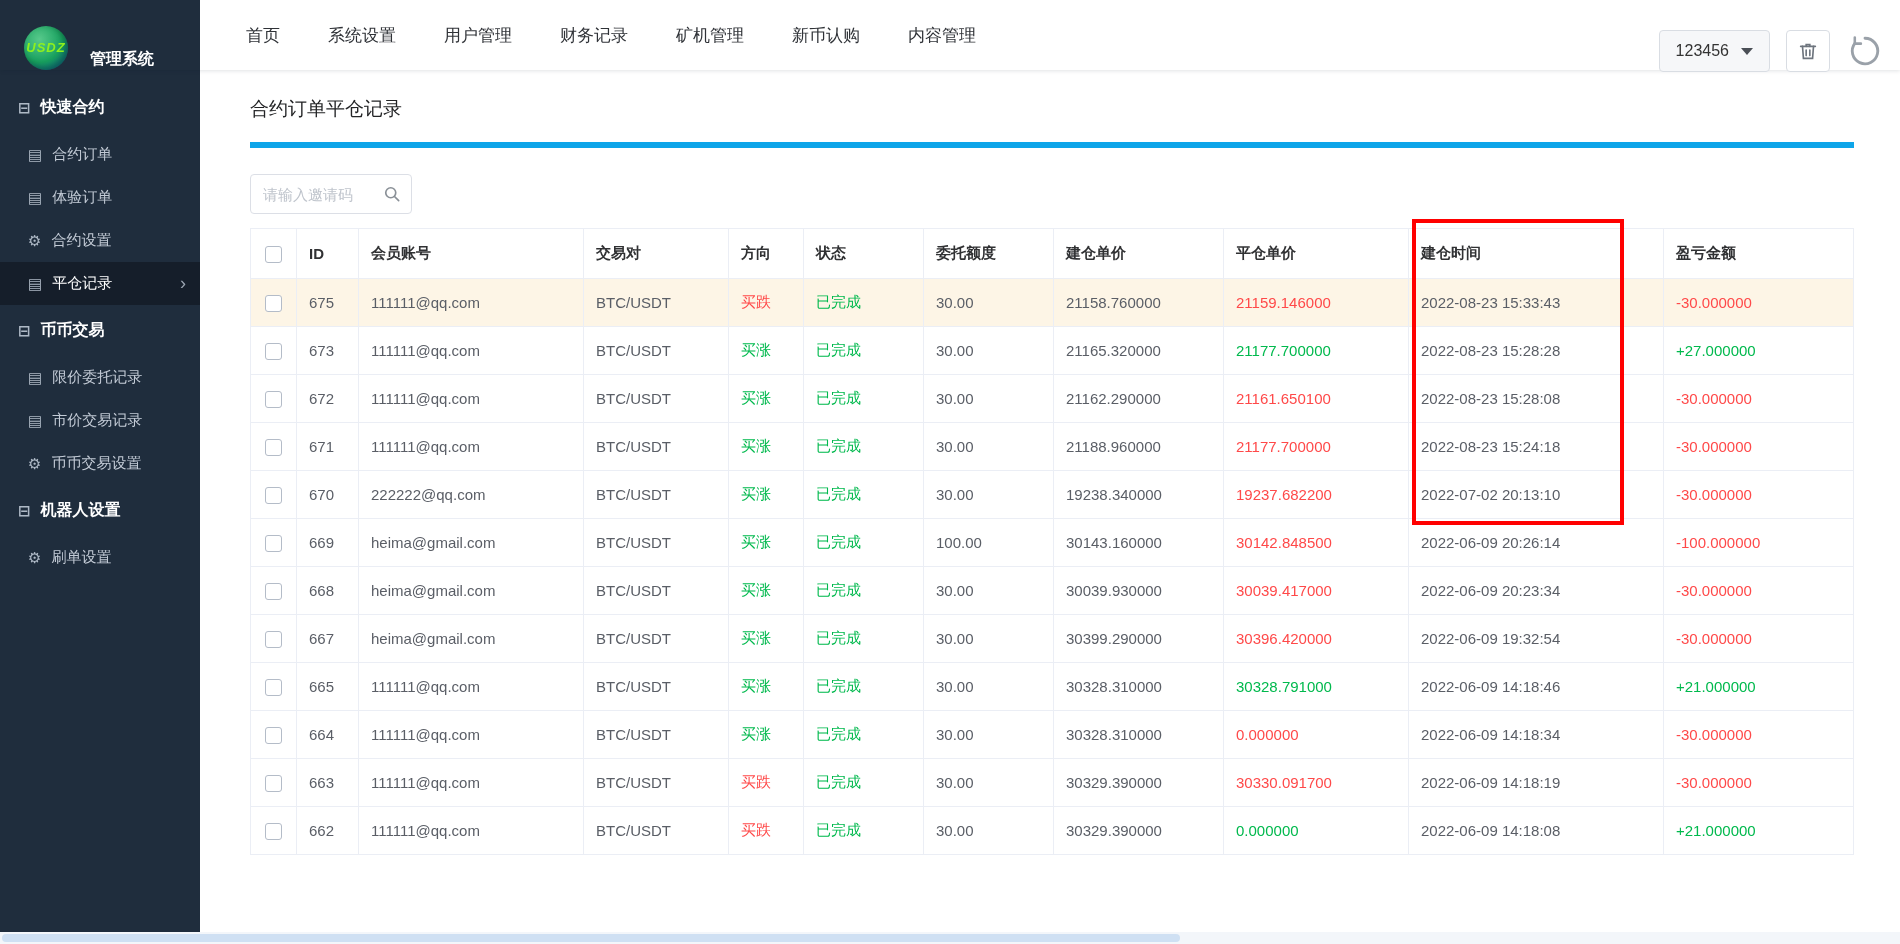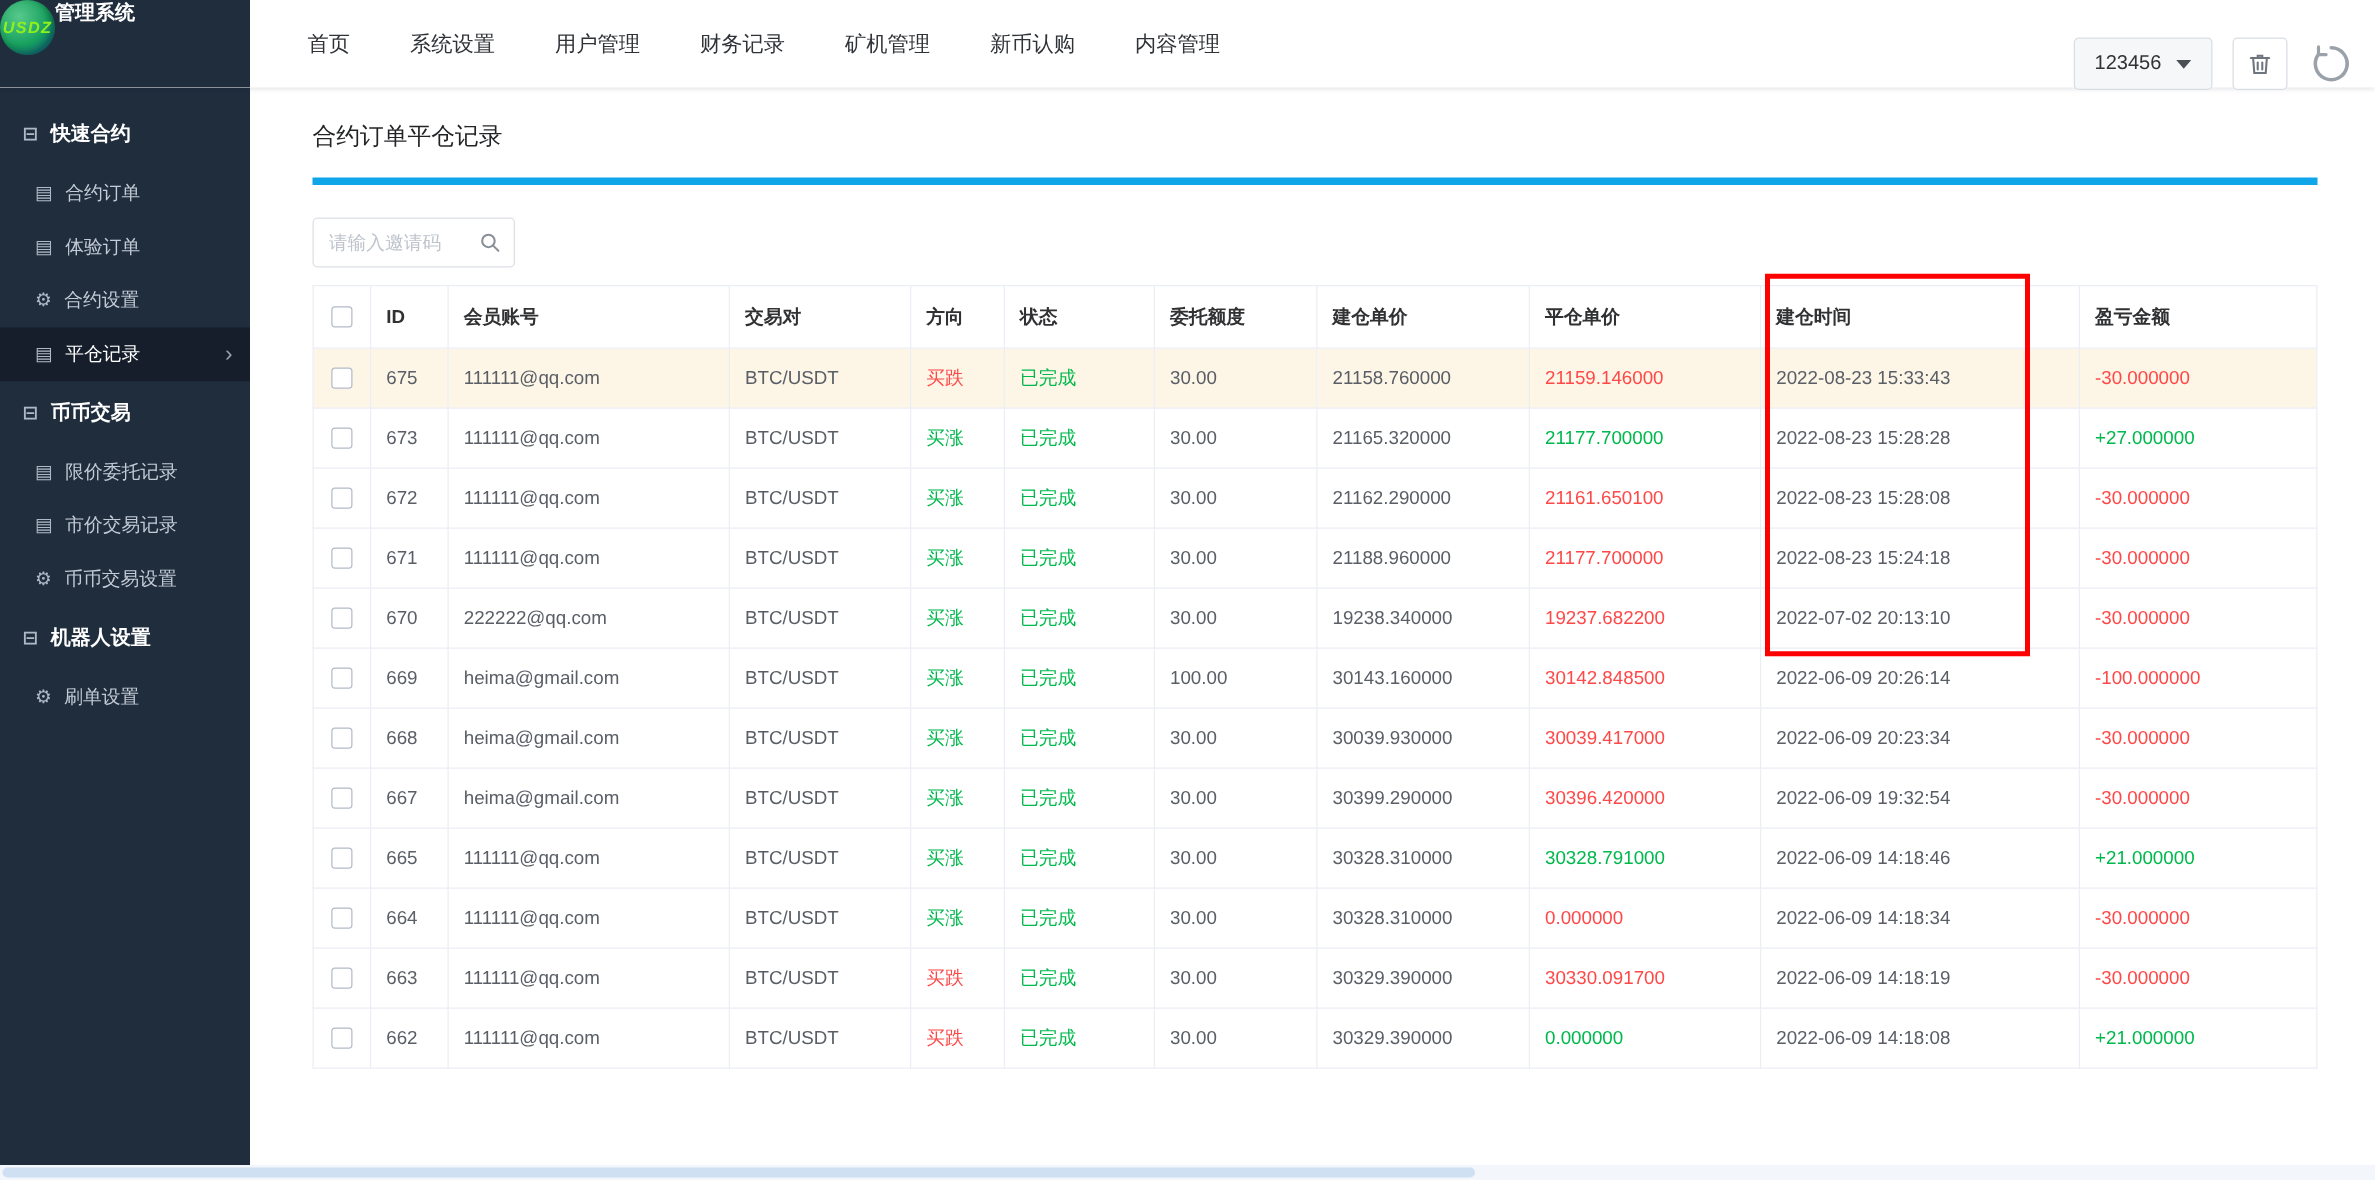--- a/index.html
+++ b/index.html
@@ -7,21 +7,21 @@
   body {
     width:1900px; height:944px; overflow:hidden;
     font-family:"Liberation Sans","DejaVu Sans",sans-serif;
     background:#ffffff; color:#333;
   }
   :root { --red:#ff4949; --green:#00b94d; --accent:#4d9df6; --annotation:#ff0000; --hl:#fdf5e6; }
 
   
   .topbar { position:fixed; top:0; left:0; width:1900px; height:70px; background:#fff;
             display:flex; align-items:stretch; box-shadow:0 1px 4px rgba(0,21,41,.12); z-index:20; }
-  .logo-box { width:200px; background:#1f2d3d; display:flex; align-items:flex-start; gap:0; padding-left:0; flex:0 0 200px; }
+  .logo-box { width:200px; background:#1f2d3d; display:flex; align-items:flex-end; gap:22px; padding-left:24px; flex:0 0 200px; }
   .globe { width:44px; height:44px; border-radius:50%; position:relative; flex:0 0 44px;
            background:radial-gradient(circle at 35% 30%, #57c98b 0%, #17a05e 55%, #0d6fb4 100%);
            box-shadow:inset -3px -3px 6px rgba(0,0,0,.35); }
   .globe span { position:absolute; left:0; right:0; top:14px; text-align:center;
                 font-size:13px; font-weight:bold; font-style:italic; color:#8ef01e; letter-spacing:1px; }
   .brand-title { color:#fff; font-size:16px; font-weight:bold; white-space:nowrap; }
   .nav { display:flex; align-items:stretch; margin-left:22px; }
   .nav-item { display:flex; align-items:center; padding:0 24px; font-size:17px; color:#2f3237; cursor:pointer; white-space:nowrap; }
   .nav-item.active { background:var(--accent); color:#fff; }
   .top-right { margin-left:auto; display:flex; align-items:center; gap:16px; padding-right:16px;margin-top:32px; }

